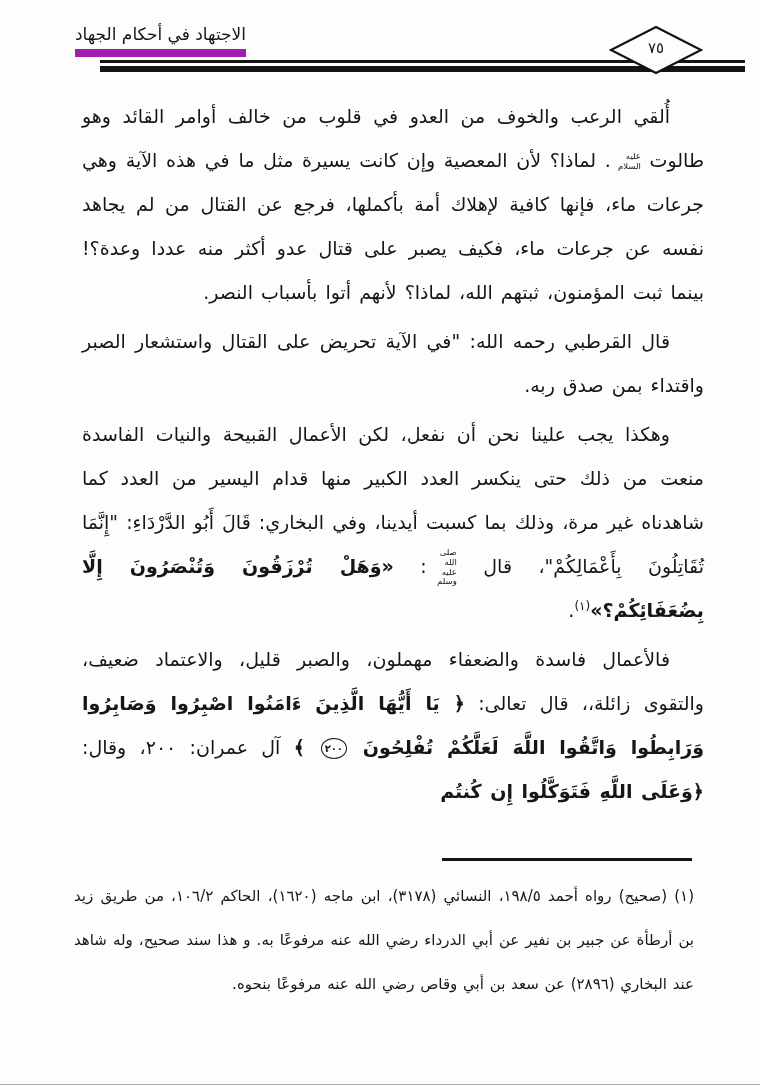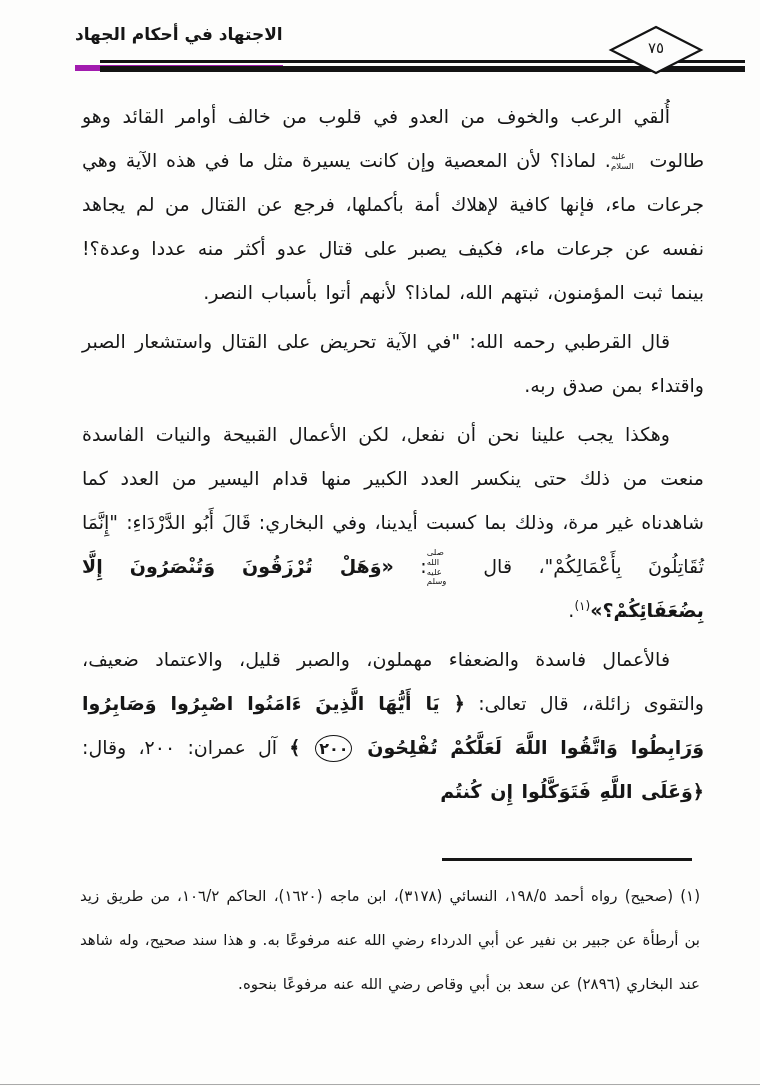--- a/index.html
+++ b/index.html
@@ -9,23 +9,23 @@
     background:#fdfdfc;
     color:#161616;
     font-family:"DejaVu Sans", sans-serif;
     overflow:hidden;
   }
   
   .page-header { position:absolute; top:0; left:0; right:0; height:86px; }
   .book-title {
     position:absolute; top:24px; left:75px;
     direction:rtl;
-    font-size:17px; font-weight:bold;
-    padding-bottom:21px;
-    border-bottom:6px solid #a21caf;
+    font-size:17px; font-weight:normal;
+    padding-bottom:5px;
+    border-bottom:8px solid #a21caf;
     letter-spacing:0.5px;
   }
   .header-rule { position:absolute; top:60px; left:100px; right:15px; }
   .header-rule .thin  { height:3px; background:#141414; }
   .header-rule .gap   { height:3px; }
   .header-rule .thick { height:6px; background:#141414; }
   .page-num-diamond {
     position:absolute; top:25px; right:56px;
     width:96px; height:50px; z-index:3;
   }
@@ -46,38 +46,38 @@
     text-indent:34px;
     margin-bottom:5px;
     word-spacing:2px;
   }
   .seg.quran  { font-weight:bold; }
   .seg.hadith { font-weight:bold; }
   .seg.honorific {
     display:inline-block;
     width:30px;
     font-size:8.5px; line-height:1.15;
-    text-align:left; vertical-align:middle;
+    text-align:right; vertical-align:middle;
     text-indent:0;
   }
   .seg.fnref { font-size:12px; vertical-align:super; line-height:1; }
   .seg.ayah {
     display:inline-block;
     border:1.5px solid #161616; border-radius:50%;
-    font-size:16px; line-height:1; font-weight:bold;
+    font-size:10px; line-height:1; font-weight:bold;
     padding:5px 3px 4px; margin:0 2px;
     vertical-align:middle; text-indent:0;
   }
   
   .footnote-sep {
     position:absolute; top:858px; right:68px;
     width:250px; height:3px; background:#161616;
   }
   .footnote {
-    position:absolute; top:874px; right:60px; width:620px;
+    position:absolute; top:874px; right:66px; width:620px;
     direction:rtl;
     font-size:15px; line-height:44px;
     text-align:justify; word-spacing:1px;
   }
   .bottom-edge {
     position:absolute; bottom:1px; left:0; right:0;
     height:1px; background:#a9a9a9;
   }
 </style>
 </head>

